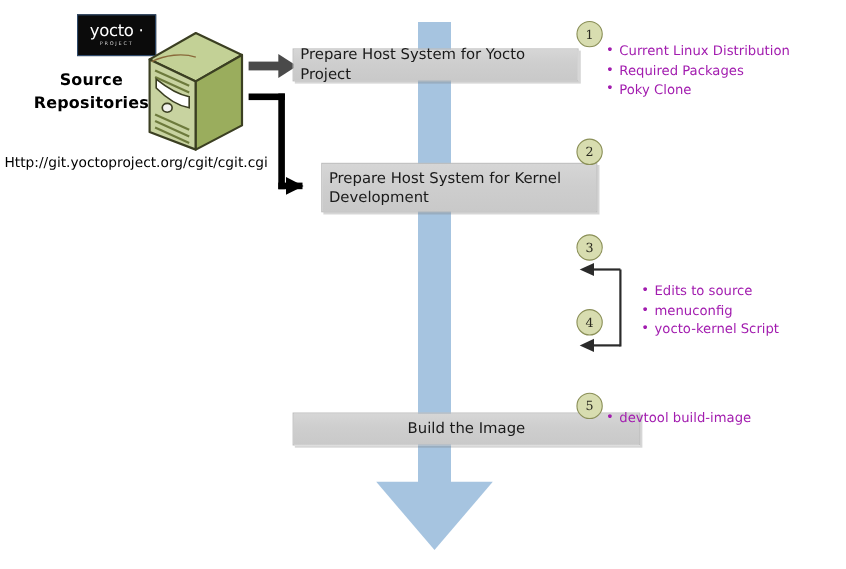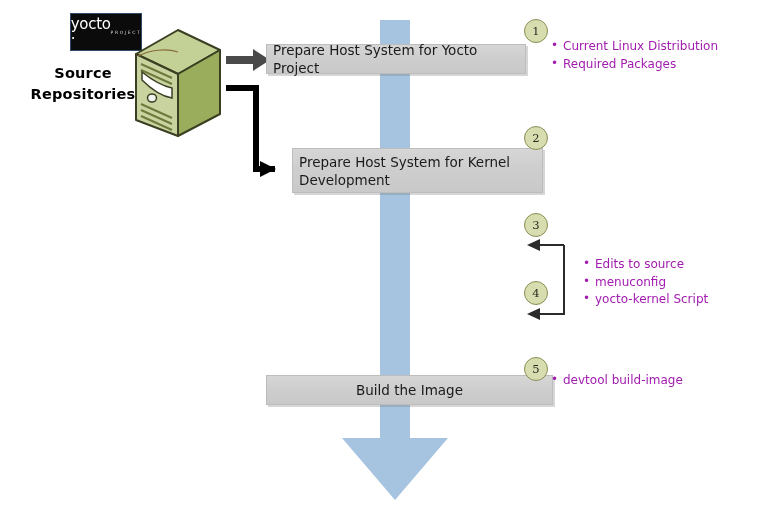--- a/index.html
+++ b/index.html
@@ -41,21 +41,21 @@
   
   .logo-box {
     left: 70px;
     top: 13px;
     width: 72px;
     height: 38px;
     background: #0b0b0b;
     border: 1px solid #2f4a6b;
     box-sizing: border-box;
     display: flex;
-    flex-direction: row;
+    flex-direction: column;
     align-items: center;
     justify-content: center;
   }
   .logo-main {
     color: #ffffff;
     font-size: 15px;
     line-height: 15px;
     letter-spacing: -0.3px;
     font-family: "DejaVu Sans", "Liberation Sans", sans-serif;
   }
@@ -102,21 +102,21 @@
     text-align: left;
     font-size: 13.5px;
     line-height: 18px;
     color: #1a1a1a;
     padding: 0 6px;
   }
   #box1 { left: 266px; top: 44px;  width: 260px; height: 30px; }
   #box2 { left: 292px; top: 148px; width: 251px; height: 45px; }
   #box3 { left: 234px; top: 231px; width: 296px; height: 30px; }
   #box4 { left: 266px; top: 299px; width: 263px; height: 30px; }
-  #box5 { left: 266px; top: 375px; width: 287px; height: 30px; }
+  #box5 { left: 266px; top: 375px; width: 316px; height: 30px; }
 
   
   .step-circle {
     width: 24px;
     height: 24px;
     border-radius: 50%;
     background: #d8ddb0;
     border: 1.5px solid #8a8f57;
     box-sizing: border-box;
     display: flex;
@@ -241,20 +241,21 @@
 
   <div class="abs logo-box">
     <div class="logo-main">yocto ·</div>
     <div class="logo-sub">PROJECT</div>
   </div>
 
   <div class="abs src-label">
     <div>Source</div>
     <div>Repositories</div>
   </div>
+  <div class="abs src-url">Http://git.yoctoproject.org/cgit/cgit.cgi</div>
 
   <div class="abs server">
     <svg width="92" height="112" viewBox="0 0 92 112" xmlns="http://www.w3.org/2000/svg">
       <polygon points="4,26 46,2 88,22 46,46" fill="#c3d196" stroke="#3b3f22" stroke-width="2" stroke-linejoin="round"></polygon>
       <polygon points="4,26 46,46 46,108 4,92" fill="#c8d3a0" stroke="#3b3f22" stroke-width="2" stroke-linejoin="round"></polygon>
       <polygon points="46,46 88,22 88,86 46,108" fill="#9aad5d" stroke="#3b3f22" stroke-width="2" stroke-linejoin="round"></polygon>
       <path d="M9,36 L40,50" stroke="#6d7a3c" stroke-width="2" fill="none"></path>
       <path d="M9,42 L40,56" stroke="#6d7a3c" stroke-width="2" fill="none"></path>
       <path d="M10,44 C20,52 30,58 40,60 L40,70 C28,68 18,60 10,52 Z" fill="#ffffff" stroke="#3b3f22" stroke-width="1.5"></path>
       <ellipse cx="20" cy="70" rx="4.5" ry="4" fill="#f2f2ee" stroke="#3b3f22" stroke-width="1.5"></ellipse>
@@ -285,20 +286,21 @@
   <div class="abs brk-v"></div>
   <div class="abs brk-h3"></div>
   <div class="abs brk-h4"></div>
   <div class="abs brk-head3"></div>
   <div class="abs brk-head4"></div>
 
   <div class="abs bullets" id="bullets1">
     <ul>
         <li>Current Linux Distribution</li>
         <li>Required Packages</li>
+        <li>Poky Clone</li>
       </ul>
   </div>
   <div class="abs bullets" id="bullets34">
     <ul>
         <li>Edits to source</li>
         <li>menuconfig</li>
         <li>yocto-kernel Script</li>
       </ul>
   </div>
   <div class="abs bullets" id="bullets5">

